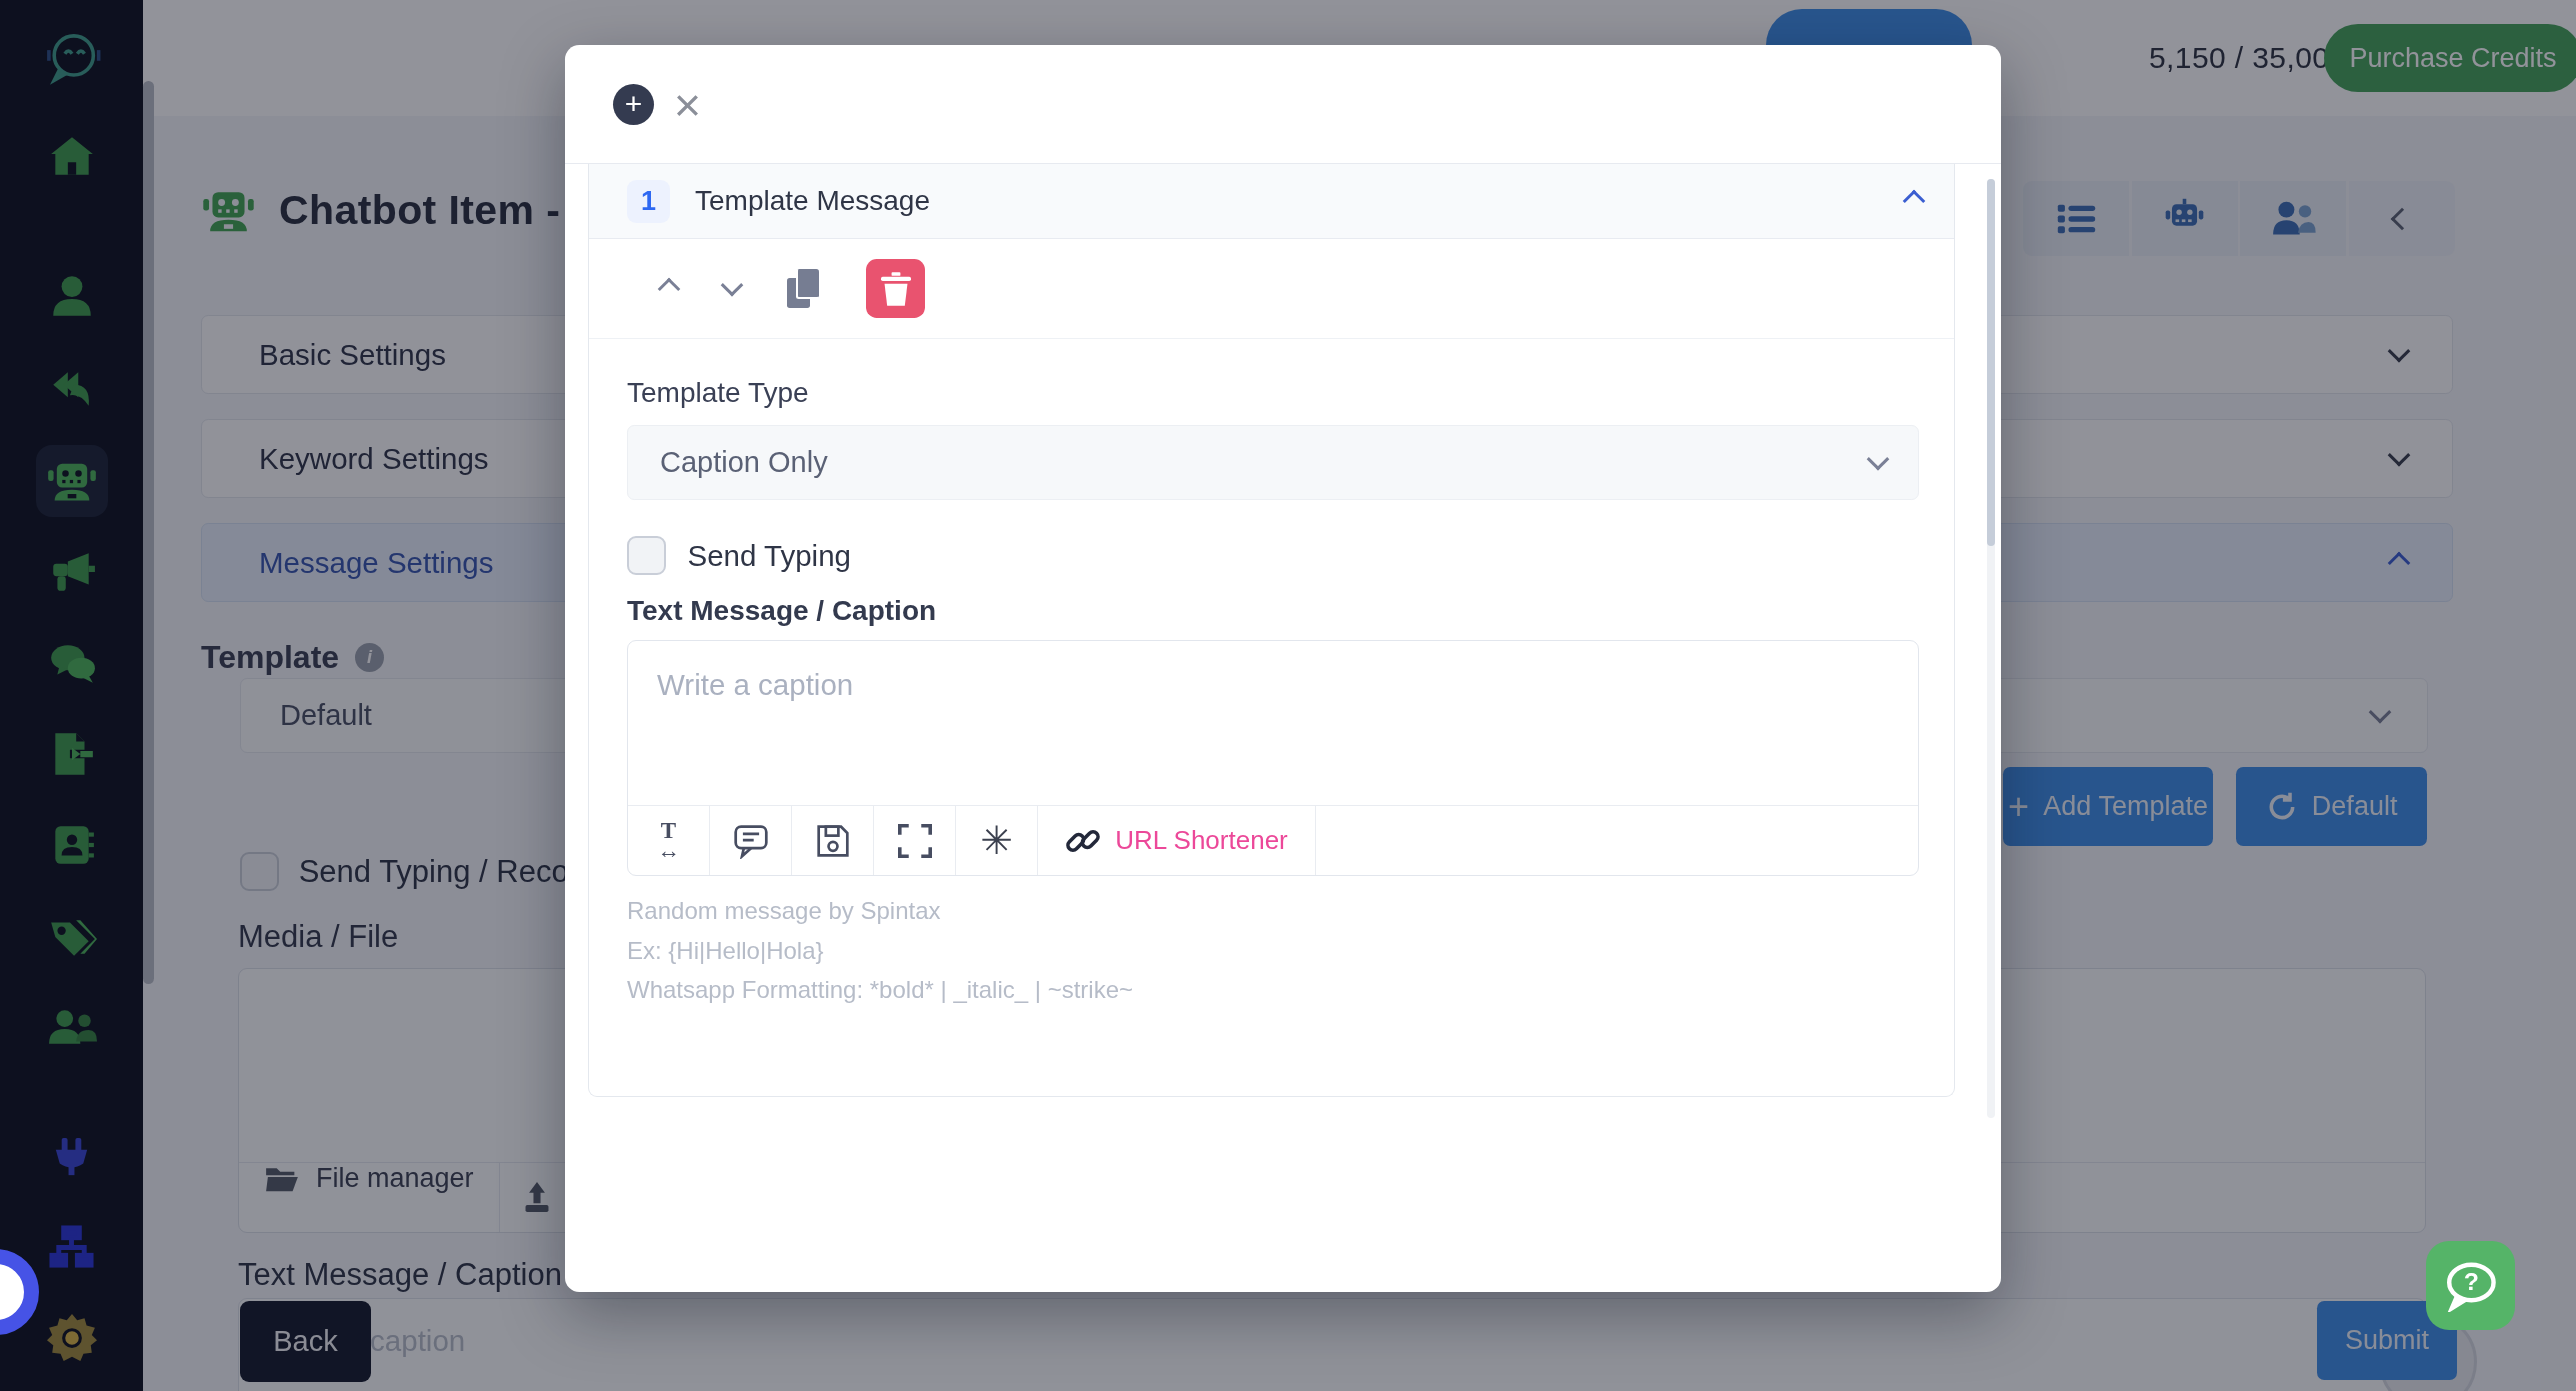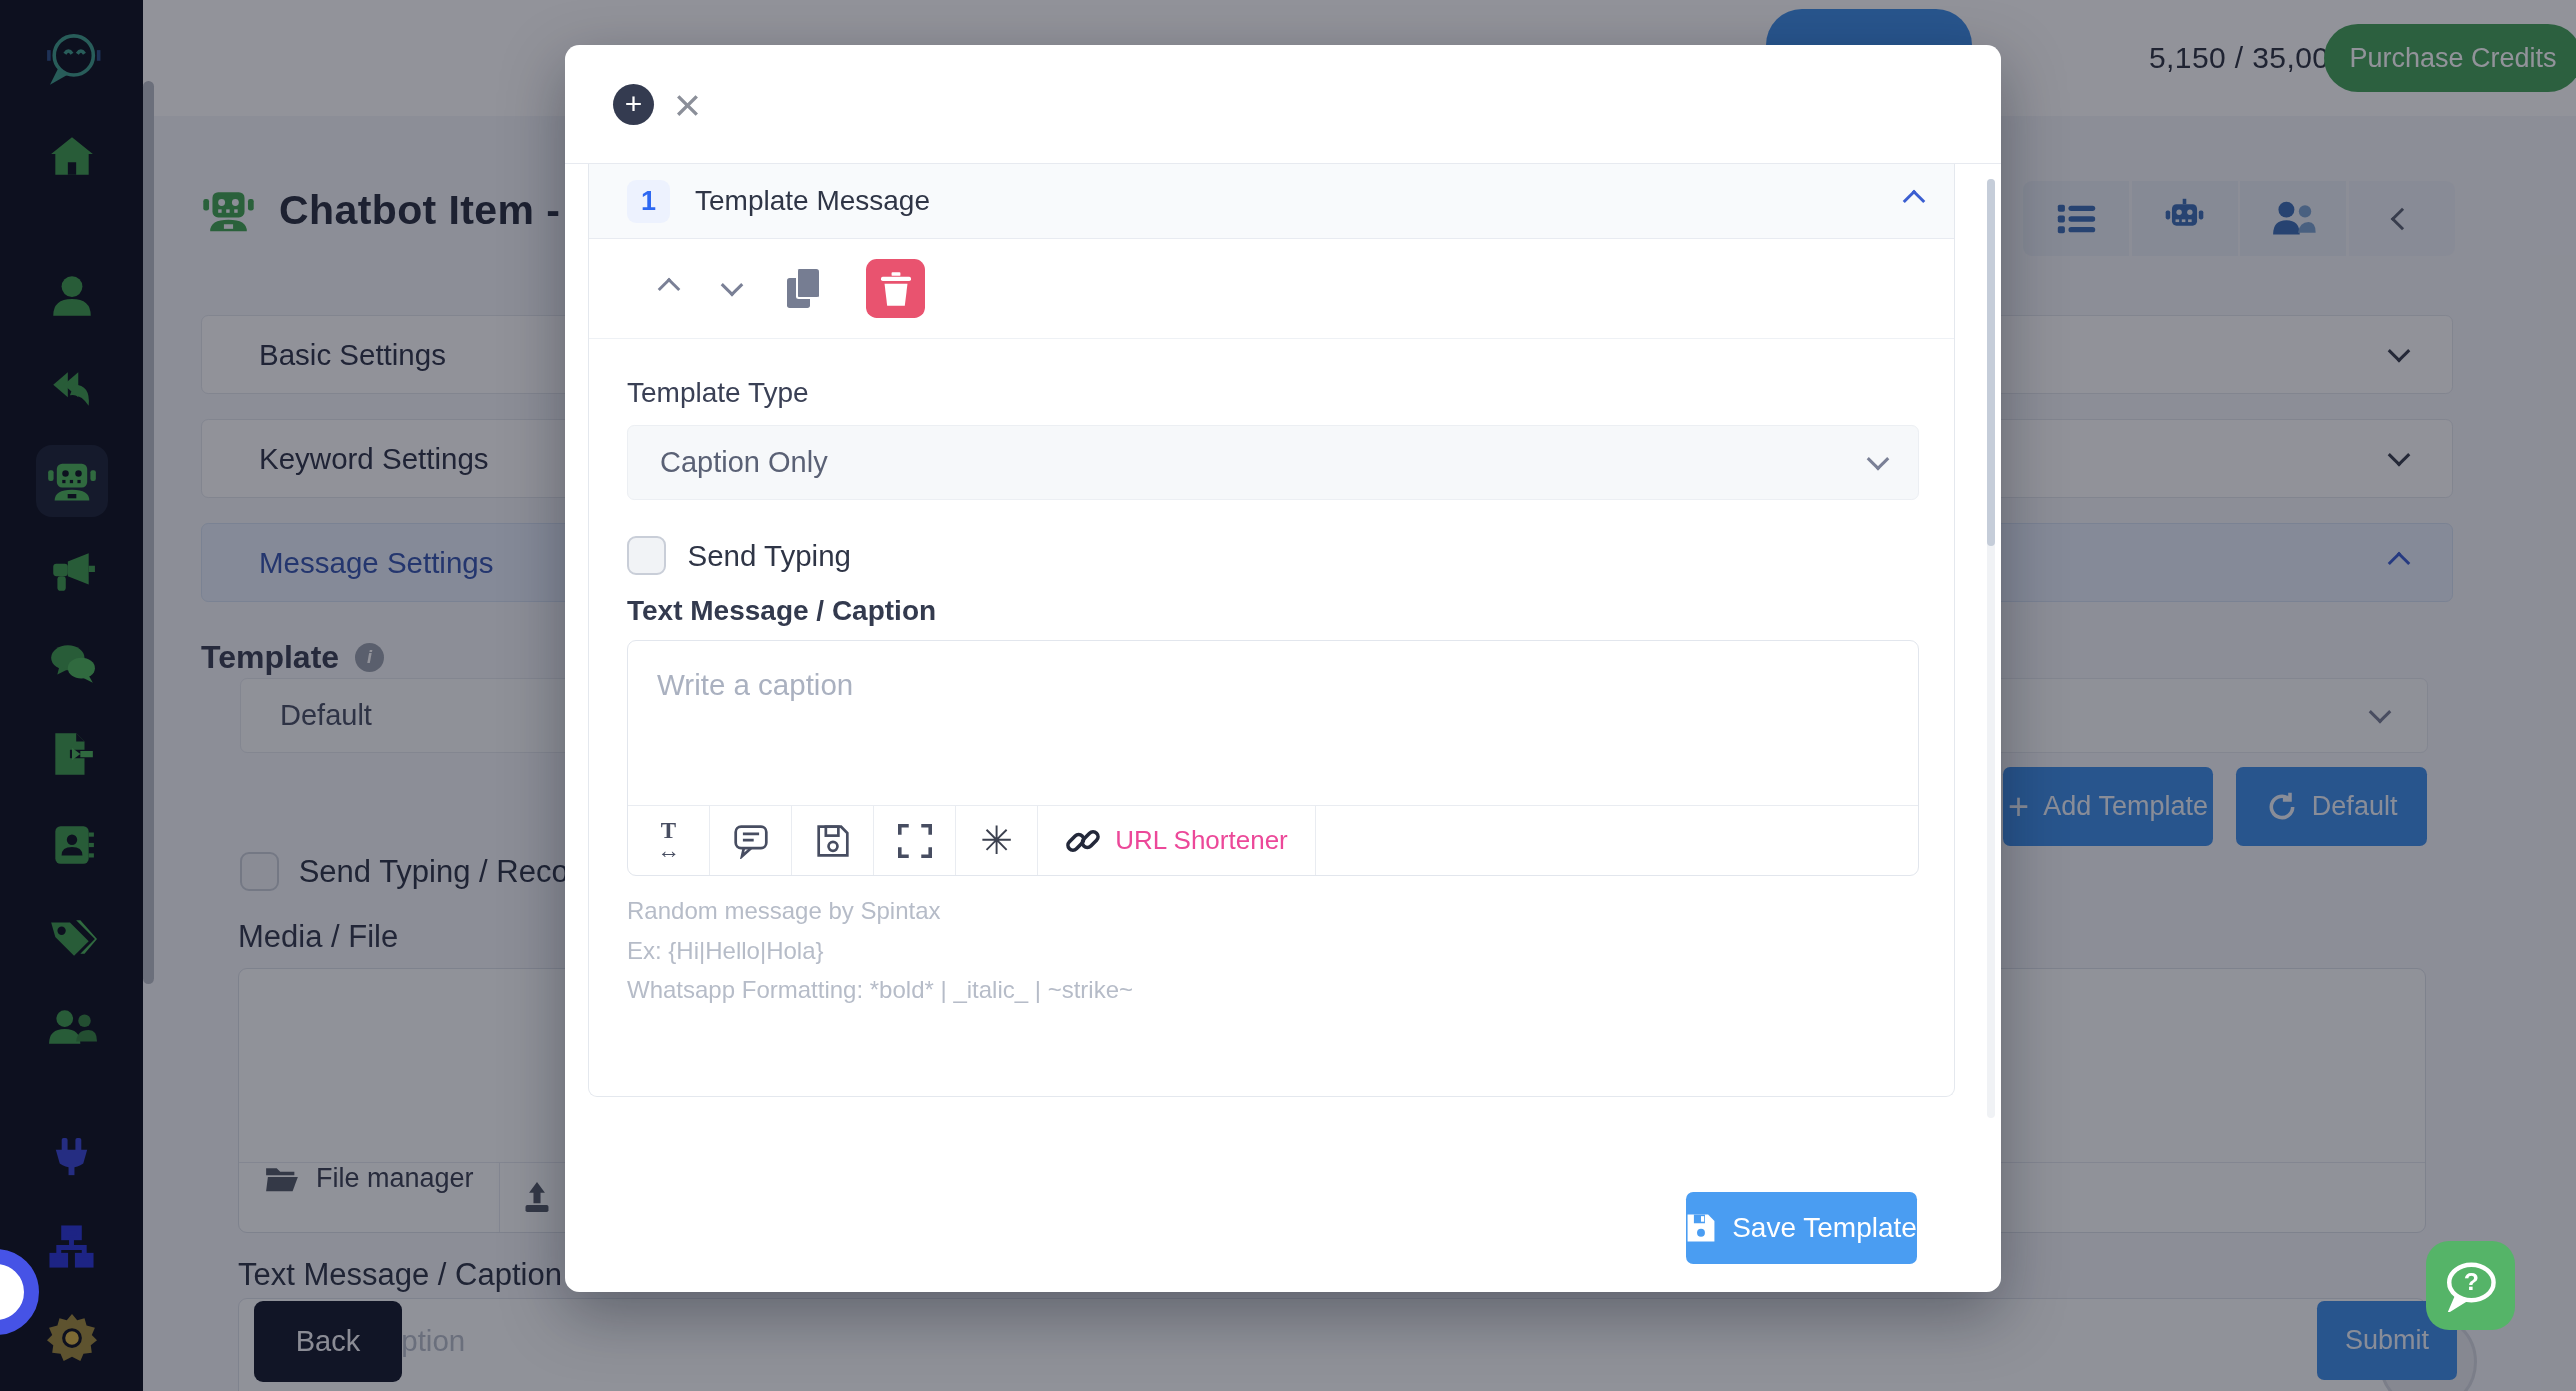--- a/index.html
+++ b/index.html
@@ -73,21 +73,21 @@
                border:0.9px solid #dbe0e8; border-radius:9px; }
   .media-foot { position:absolute; left:0; bottom:0; height:70px; width:100%; border-top:0.9px solid #e4e8ef; display:flex; }
   .fm-cell { display:flex; gap:16px; padding:0 25px; border-right:0.9px solid #e4e8ef; cursor:pointer; }
   .fm-cell .lbl { font-size:27px; color:#3c4254; }
   .up-cell { width:75px; display:flex; align-items:center; justify-content:center; border-right:0.9px solid #e4e8ef; cursor:pointer; }
 
   .bg-caption-label { position:absolute; left:95px; top:1141px; font-size:31px; color:#2f3547; }
   .bg-caption-area { position:absolute; left:95px; top:1182px; width:2188px; height:143px; background:#fcfdfe;
                      border:0.9px solid #dde2ea; border-radius:9px; padding:25px 30px; }
   .bg-caption-area .ph { font-size:29.5px; color:#b7bdc9; }
-  .back-btn { position:absolute; left:111px; top:1185px; width:148px; height:81px; background:#141a2d; color:#f2f3f6;
+  .back-btn { position:absolute; left:97px; top:1185px; width:131px; height:81px; background:#141a2d; color:#f2f3f6;
               font-size:29px; border:none; border-radius:9px; cursor:pointer; }
   .submit-btn { position:absolute; left:2174px; top:1185px; width:140px; height:79px; }
   .ghost-circle { position:absolute; left:2236px; top:1197px; width:98px; height:98px; border-radius:50%;
                   background:#e9ebef; border:3.6px solid #d6d9e0; }
 
   
   .overlay { position:absolute; inset:0; background:rgba(13,16,30,0.45); z-index:40; }
 
   
   .modal { position:absolute; left:565px; top:45px; width:1436px; height:1247px; background:#ffffff;
@@ -500,29 +500,20 @@
         </div>
       </div>
 
       <div class="hints">
         <div>Random message by Spintax</div>
         <div>Ex: {Hi|Hello|Hola}</div>
         <div>Whatsapp Formatting: *bold* | _italic_ | ~strike~</div>
       </div>
     </div>
 
-    <button class="save-btn">
-      <svg width="30" height="30" viewBox="0 0 38 38" fill="#ffffff">
-          <path d="M2 2 L28 2 L36 10 L36 36 L2 36 Z"></path>
-          <rect x="10" y="2" width="14" height="11" fill="#4a9df2"></rect>
-          <rect x="19" y="4" width="4" height="7" fill="#ffffff"></rect>
-          <circle cx="19" cy="25" r="5" fill="#4a9df2"></circle>
-        </svg>
-      <span>Save Template</span>
-    </button>
 
     <div class="modal-scroll">
         <div class="thumb"></div>
       </div>
   </div>
 
   <div class="help-fab">
     <svg width="55" height="52" viewBox="0 0 62 58" fill="none" stroke="#ffffff" stroke-width="5">
       <ellipse cx="32" cy="25" rx="25" ry="20"></ellipse>
       <path d="M16 40 L10 54 L26 44" fill="#ffffff"></path>

